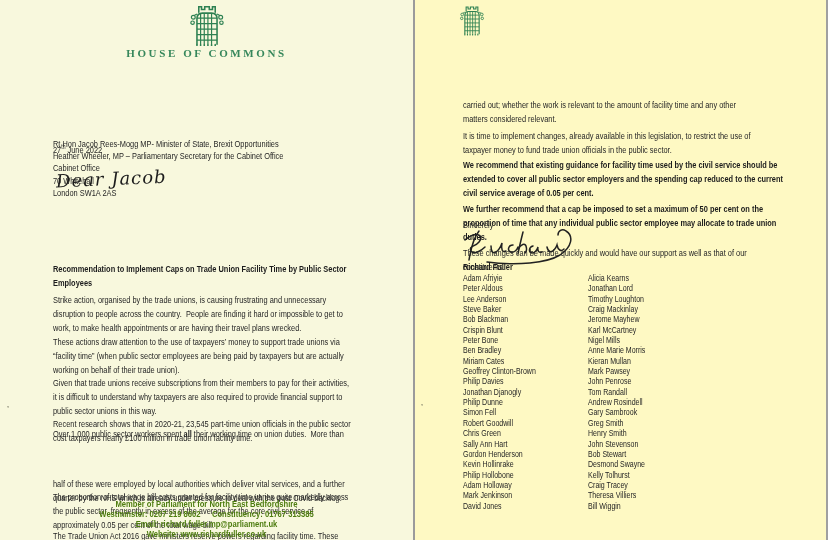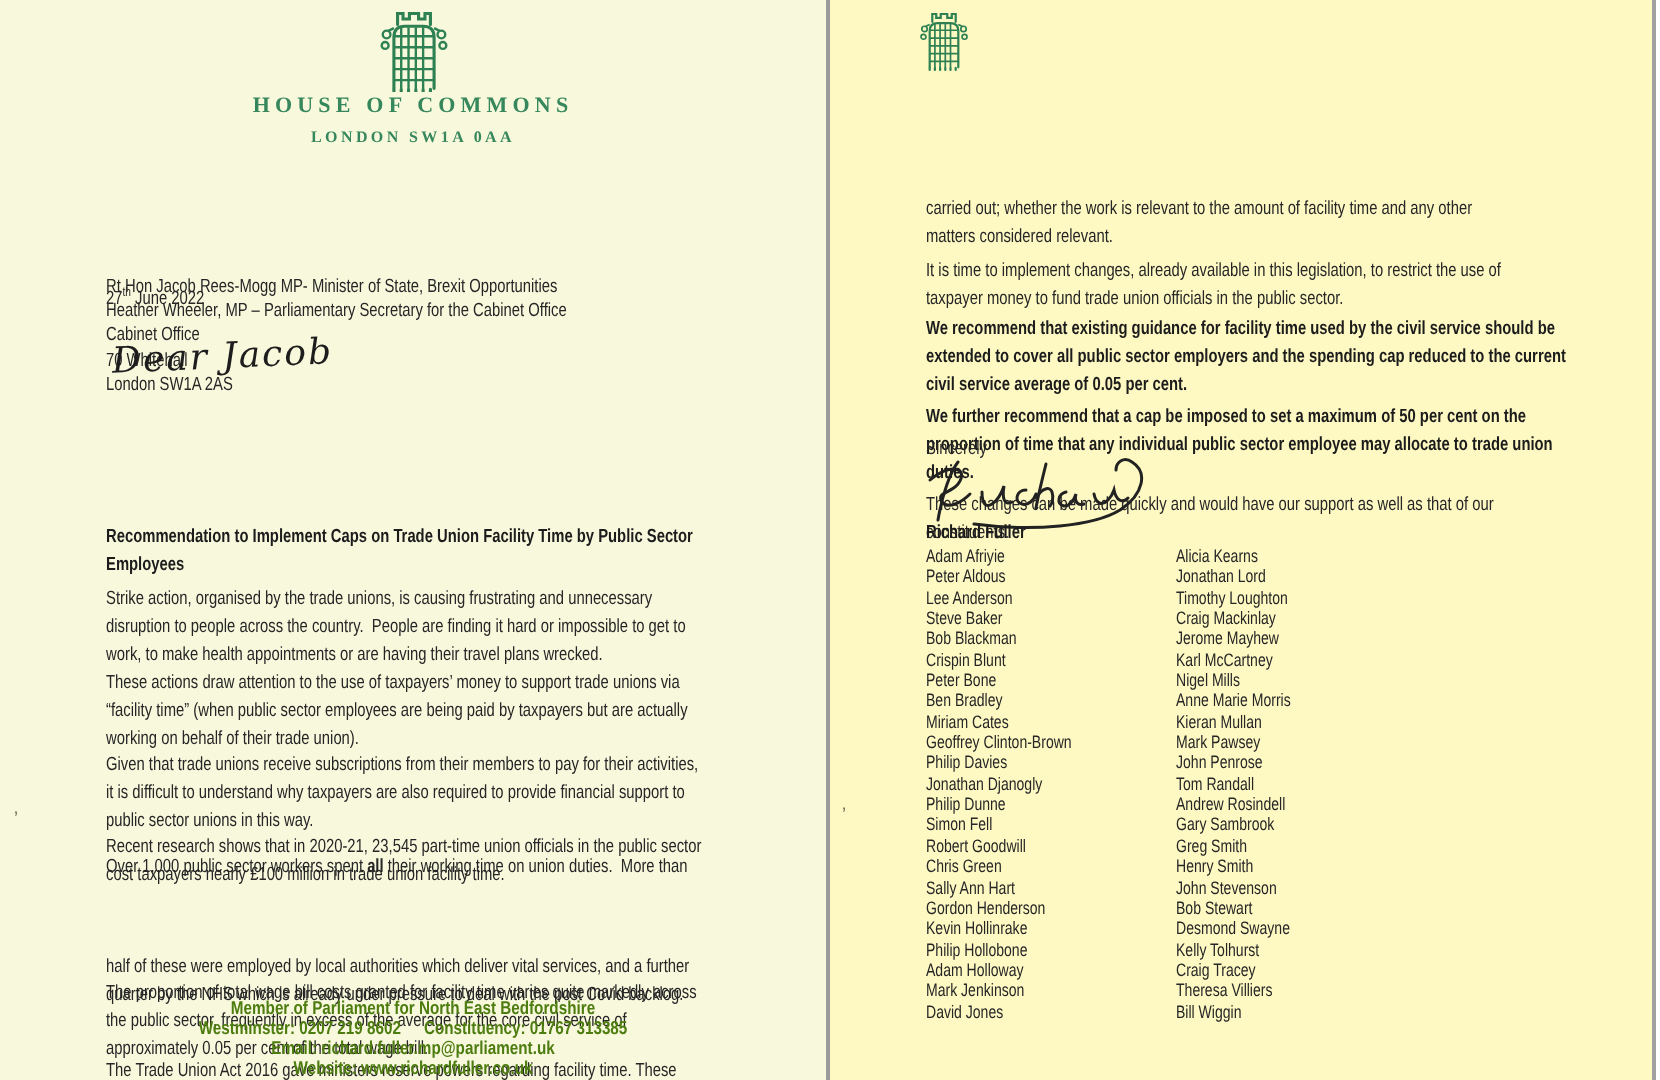--- a/index.html
+++ b/index.html
@@ -76,21 +76,20 @@
 <div id="stage">
 
   <div class="page" id="page1">
 
     <div class="crest-wrap">
       <svg class="crest" width="38" height="42">
           <use href="#portcullis"></use>
         </svg>
     </div>
     <div class="org-name">HOUSE OF COMMONS</div>
-    <div class="org-addr">LONDON SW1A 0AA</div>
 
     <div class="blk addr cx" style="top:84px">
       
     <div class="ln">Rt Hon Jacob Rees-Mogg MP- Minister of State, Brexit Opportunities</div><div class="ln">Heather Wheeler, MP – Parliamentary Secretary for the Cabinet Office</div><div class="ln">Cabinet Office</div><div class="ln">70 Whitehall</div><div class="ln">London SW1A 2AS</div></div>
 
     <div class="date cx"><span>27</span><sup>th</sup><span> June 2022</span></div>
 
     <div class="salutation">Dear Jacob</div>
 
     <div class="blk subject cx" style="top:208px">

